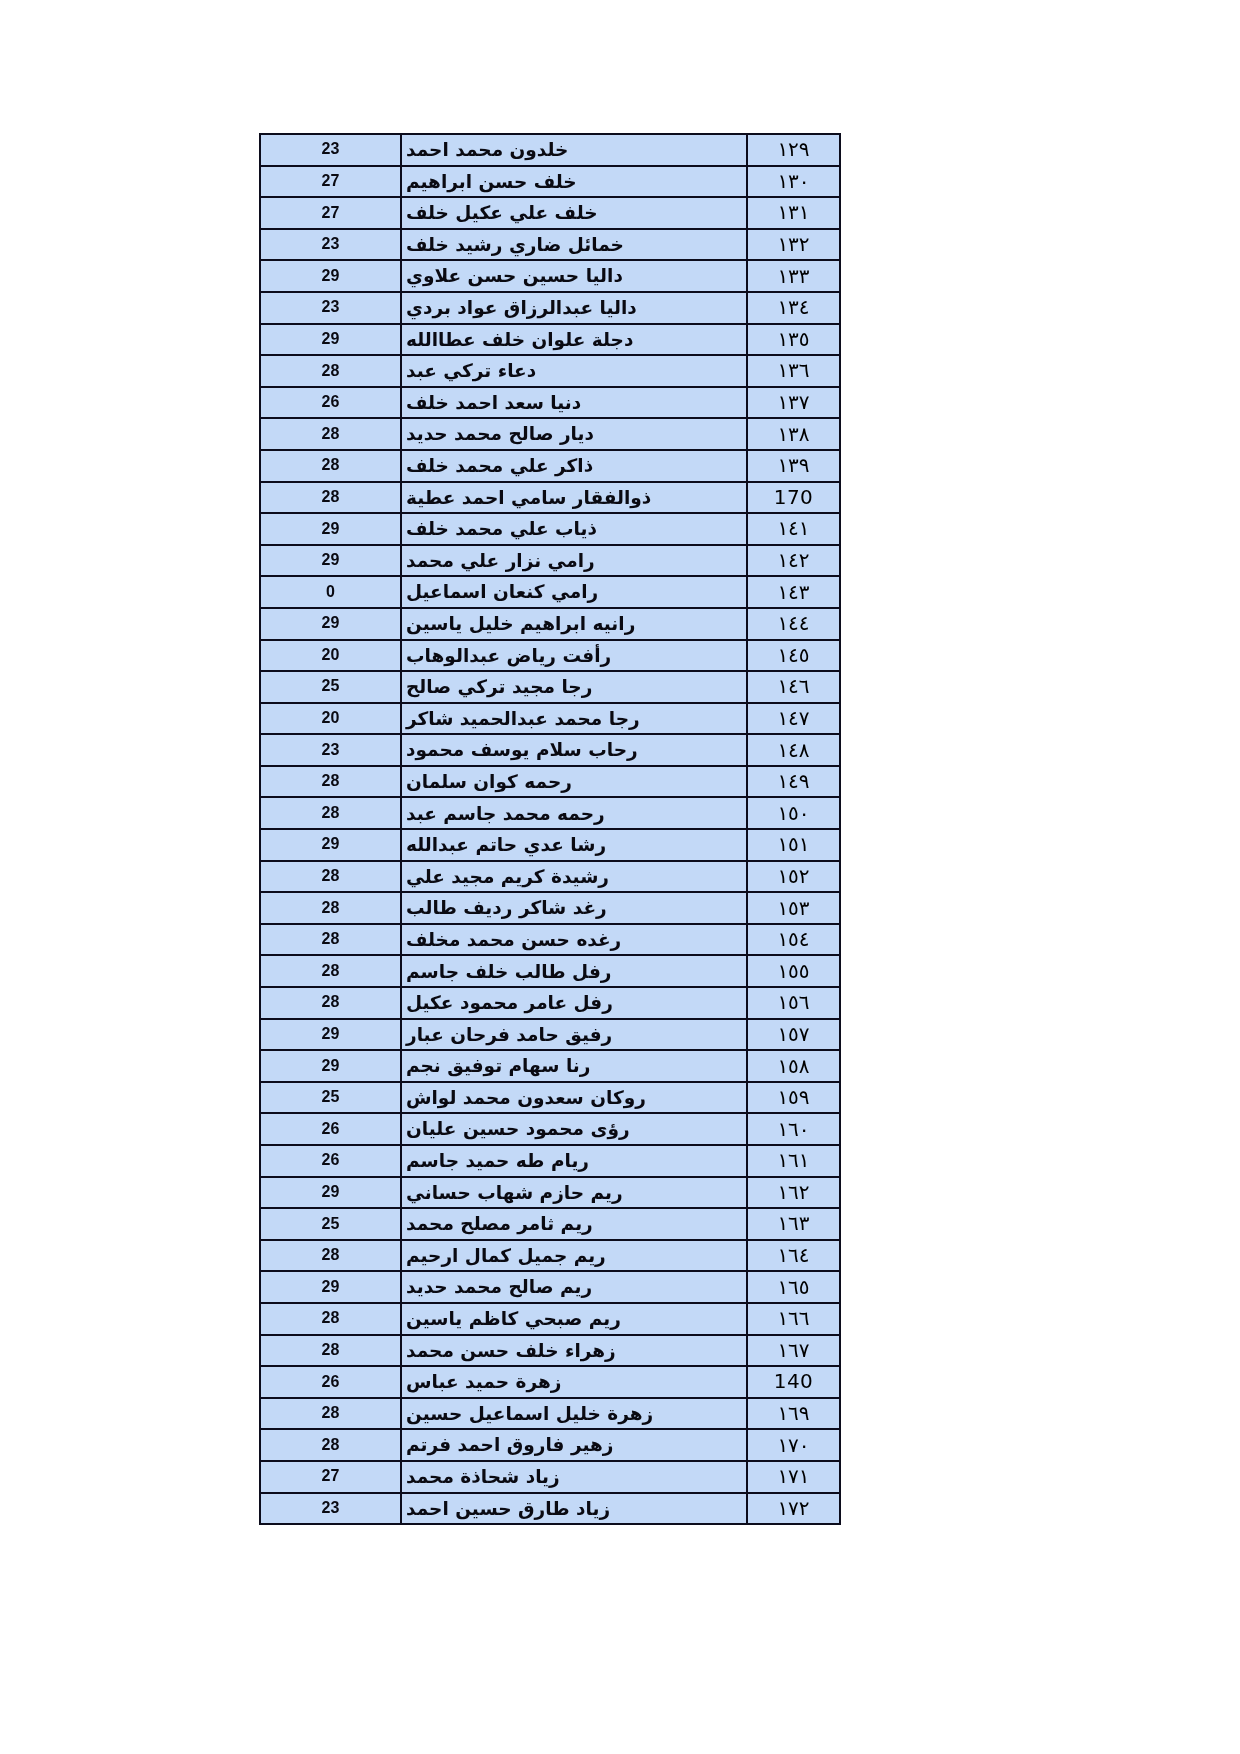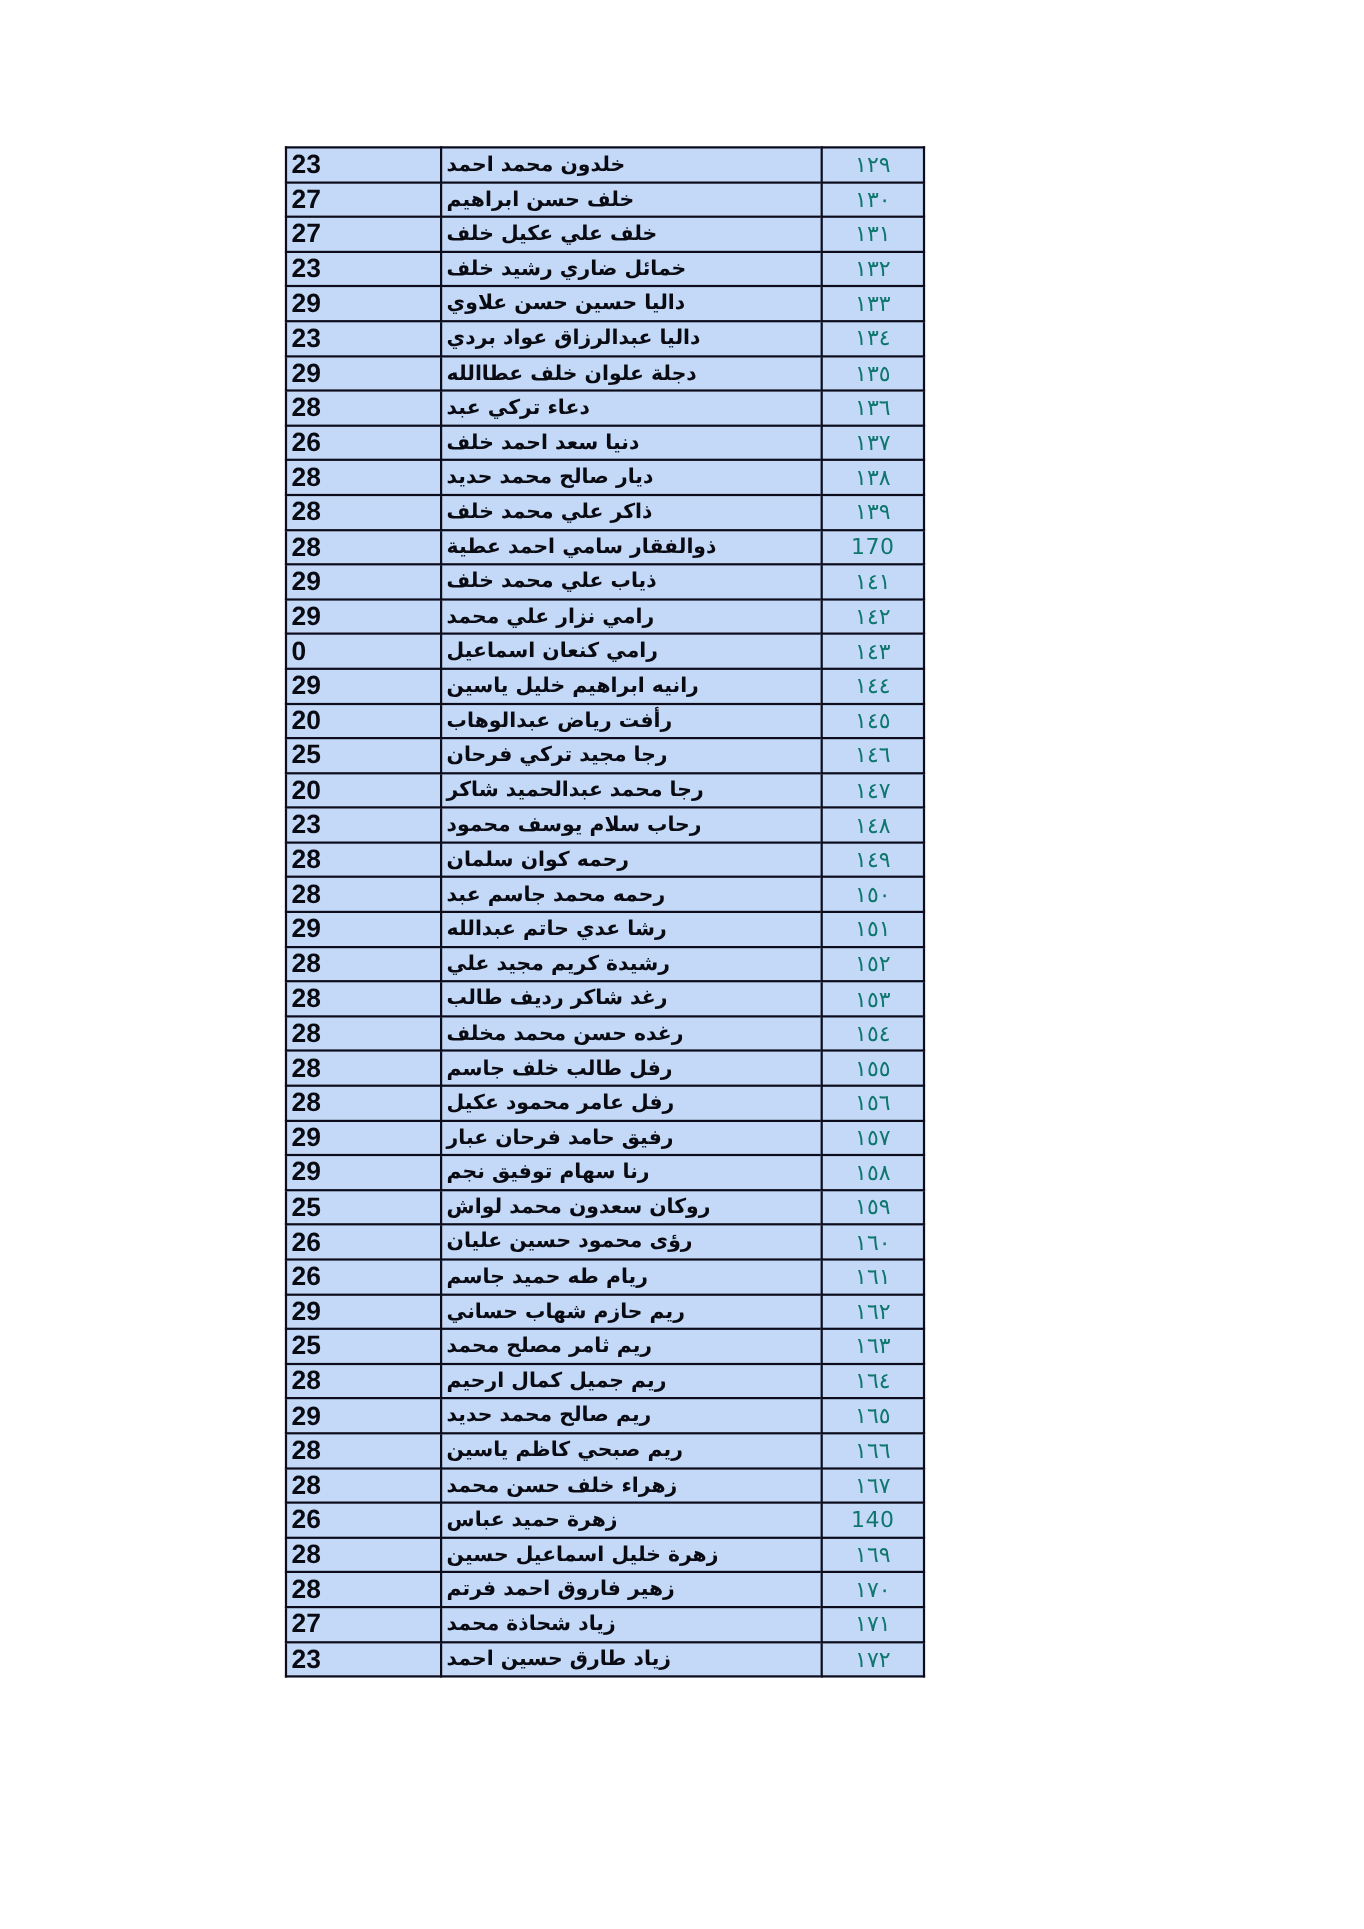--- a/index.html
+++ b/index.html
@@ -53,37 +53,37 @@
 
   
   col.col-seq   { width: 93px; }
   col.col-name  { width: 346px; }
   col.col-score { width: 141px; }
 
   td.cell-seq {
     text-align: center;
     font-size: 20px;
     font-weight: 400;
-    color: #0f766e;
+    color: #000000;
     font-family: "DejaVu Sans", "Liberation Sans", sans-serif;
     letter-spacing: 0.5px;
   }
 
   td.cell-name {
     text-align: left;
     font-size: 18.5px;
     font-weight: bold;
     color: #0a0a12;
     direction: rtl;
     font-family: "DejaVu Sans", "Liberation Sans", sans-serif;
   }
 
   td.cell-score {
-    text-align: left;
-    font-size: 24px;
+    text-align: center;
+    font-size: 16px;
     font-weight: bold;
     color: #0a0a12;
     direction: ltr;
     font-family: "Liberation Sans", "DejaVu Sans", sans-serif;
   }
 </style>
 </head>
 <body>
 
 <div id="page">
@@ -175,21 +175,21 @@
             <td class="cell-name">رانيه ابراهيم خليل ياسين</td>
             <td class="cell-score">29</td>
           </tr>
           <tr>
             <td class="cell-seq">١٤٥</td>
             <td class="cell-name">رأفت رياض عبدالوهاب</td>
             <td class="cell-score">20</td>
           </tr>
           <tr>
             <td class="cell-seq">١٤٦</td>
-            <td class="cell-name">رجا مجيد تركي فرحان</td>
+            <td class="cell-name">رجا مجيد تركي صالح</td>
             <td class="cell-score">25</td>
           </tr>
           <tr>
             <td class="cell-seq">١٤٧</td>
             <td class="cell-name">رجا محمد عبدالحميد شاكر</td>
             <td class="cell-score">20</td>
           </tr>
           <tr>
             <td class="cell-seq">١٤٨</td>
             <td class="cell-name">رحاب سلام يوسف محمود</td>

